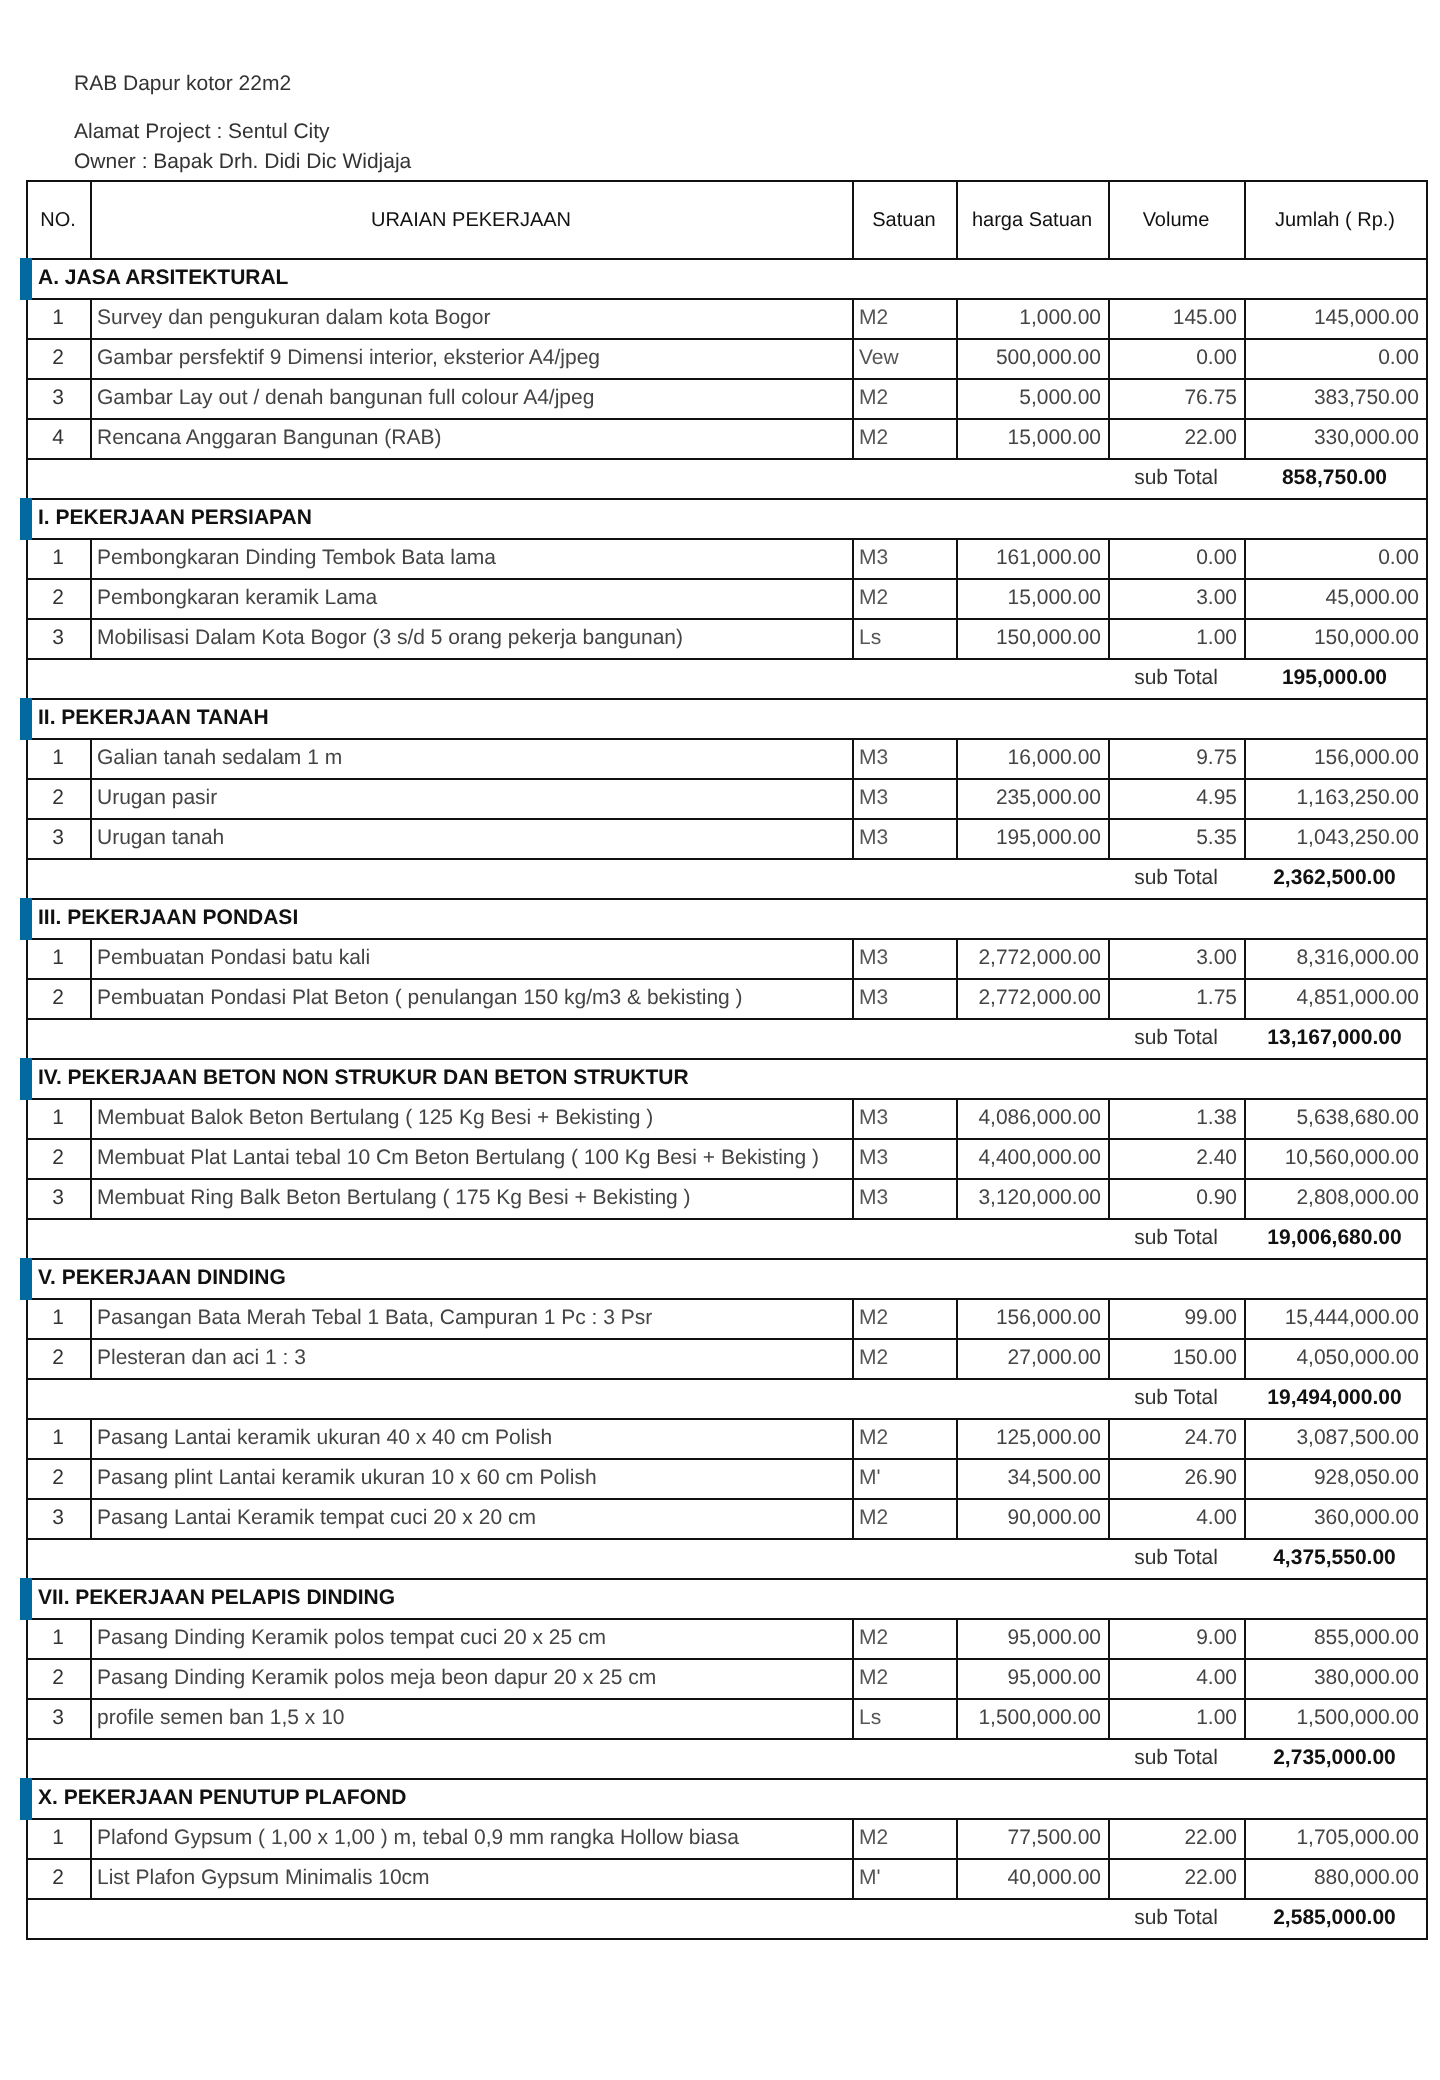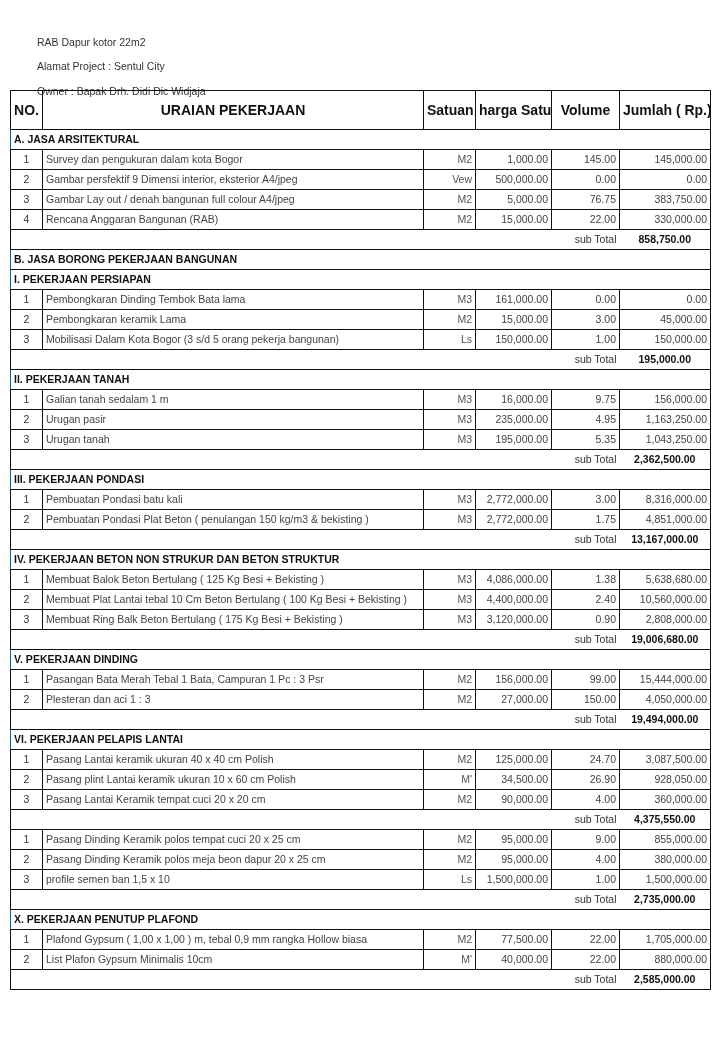--- a/index.html
+++ b/index.html
@@ -1,38 +1,38 @@
 <!DOCTYPE html>
 <html><head>
 <meta charset="utf-8">
 <style>
   html, body { margin:0; padding:0; background:#ffffff; }
   body { width:720px; height:1040px; position:relative; font-family:"Liberation Sans", sans-serif; color:#222; overflow:hidden; }
   .meta { position:absolute; left:13px; font-size:10.5px; color:#333;padding-left:24px; }
   table.rab { position:absolute; left:10px; top:90px; border-collapse:collapse; table-layout:fixed; width:700px; font-size:10.5px; }
   table.rab td, table.rab th { border:1px solid #111; padding:0 3px; height:19px; line-height:19px; white-space:nowrap; overflow:hidden; }
-  table.rab th { height:38px; font-weight:bold; font-size:14px; color:#111; }
+  table.rab th { height:38px; font-weight:normal; font-size:10px; color:#111; }
   col.c-no { width:32px; } col.c-desc { width:381px; } col.c-sat { width:52px; }
   col.c-harga { width:76px; } col.c-vol { width:68px; } col.c-jml { width:91px; }
   td.no { text-align:center; color:#333; }
   td.desc { color:#444; }
-  td.sat { text-align:right; color:#555; }
+  td.sat { text-align:left; color:#555; }
   td.num { text-align:right; color:#444; }
-  tr.section td { font-weight:bold; color:#111; border-left:1px solid #0369a1;margin-left:20px; }
+  tr.section td { font-weight:bold; color:#111; border-left:6px solid #0369a1;margin-left:20px; }
   tr.subtotal td { border-left:none; border-right:none; }
   tr.subtotal td.first { border-left:1px solid #111; }
-  tr.subtotal td.lbl { text-align:right; color:#333; }
+  tr.subtotal td.lbl { text-align:center; color:#333; }
   tr.subtotal td.tot { text-align:center; font-weight:bold; color:#111; border-right:1px solid #111; }
 </style>
 </head>
 <body>
 
 <div class="meta" style="top:36px;">RAB Dapur kotor 22m2</div>
 <div class="meta" style="top:60px;">Alamat Project : Sentul City</div>
-<div class="meta" style="top:85px;text-align:center;">Owner : Bapak Drh. Didi Dic Widjaja</div>
+<div class="meta" style="top:75px;text-align:center;">Owner : Bapak Drh. Didi Dic Widjaja</div>
 
 <table class="rab">
   <colgroup>
     <col class="c-no">
       <col class="c-desc">
       <col class="c-sat">
       <col class="c-harga">
       <col class="c-vol">
       <col class="c-jml">
   </colgroup>
@@ -81,23 +81,20 @@
         <td class="num">15,000.00</td>
         <td class="num">22.00</td>
         <td class="num">330,000.00</td>
       </tr>
       <tr class="subtotal">
         <td class="first" colspan="4"></td>
         <td class="lbl">sub Total</td>
         <td class="tot">858,750.00</td>
       </tr>
       <tr class="section">
-        <td colspan="6">B. JASA BORONG  PEKERJAAN BANGUNAN</td>
-      </tr>
-      <tr class="section">
         <td colspan="6">I. PEKERJAAN PERSIAPAN</td>
       </tr>
       <tr>
         <td class="no">1</td>
         <td class="desc">Pembongkaran Dinding Tembok Bata lama</td>
         <td class="sat">M3</td>
         <td class="num">161,000.00</td>
         <td class="num">0.00</td>
         <td class="num">0.00</td>
       </tr>
@@ -227,23 +224,20 @@
         <td class="sat">M2</td>
         <td class="num">27,000.00</td>
         <td class="num">150.00</td>
         <td class="num">4,050,000.00</td>
       </tr>
       <tr class="subtotal">
         <td class="first" colspan="4"></td>
         <td class="lbl">sub Total</td>
         <td class="tot">19,494,000.00</td>
       </tr>
-      <tr class="section">
-        <td colspan="6">VI. PEKERJAAN PELAPIS LANTAI</td>
-      </tr>
       <tr>
         <td class="no">1</td>
         <td class="desc">Pasang Lantai keramik ukuran 40 x 40 cm Polish</td>
         <td class="sat">M2</td>
         <td class="num">125,000.00</td>
         <td class="num">24.70</td>
         <td class="num">3,087,500.00</td>
       </tr>
       <tr>
         <td class="no">2</td>
@@ -259,20 +253,23 @@
         <td class="sat">M2</td>
         <td class="num">90,000.00</td>
         <td class="num">4.00</td>
         <td class="num">360,000.00</td>
       </tr>
       <tr class="subtotal">
         <td class="first" colspan="4"></td>
         <td class="lbl">sub Total</td>
         <td class="tot">4,375,550.00</td>
       </tr>
+      <tr class="section">
+        <td colspan="6">VII. PEKERJAAN PELAPIS DINDING</td>
+      </tr>
       <tr>
         <td class="no">1</td>
         <td class="desc">Pasang Dinding Keramik polos tempat cuci 20 x 25 cm</td>
         <td class="sat">M2</td>
         <td class="num">95,000.00</td>
         <td class="num">9.00</td>
         <td class="num">855,000.00</td>
       </tr>
       <tr>
         <td class="no">2</td>

